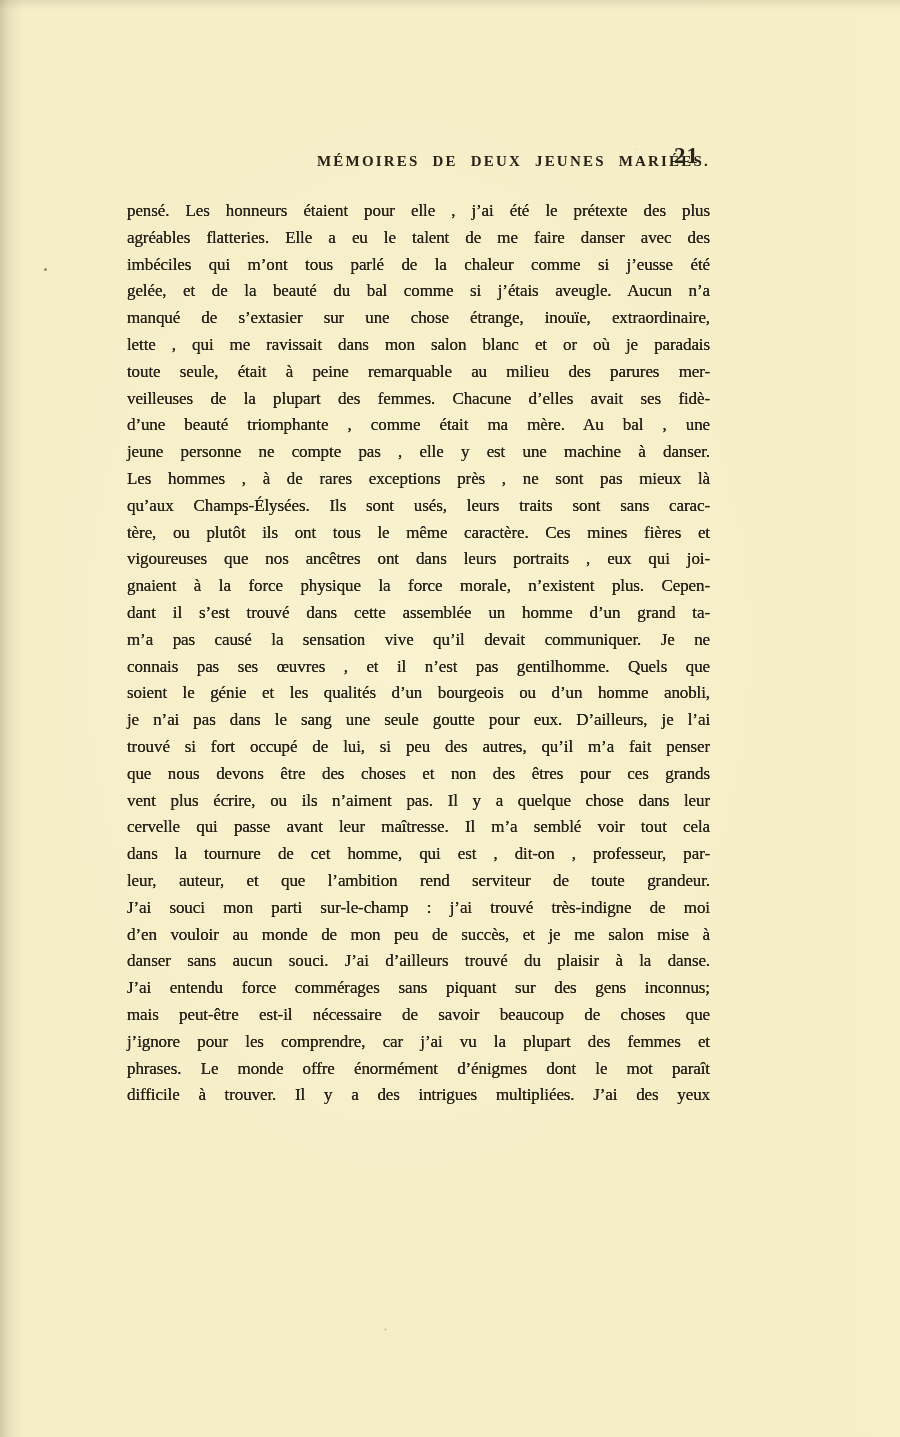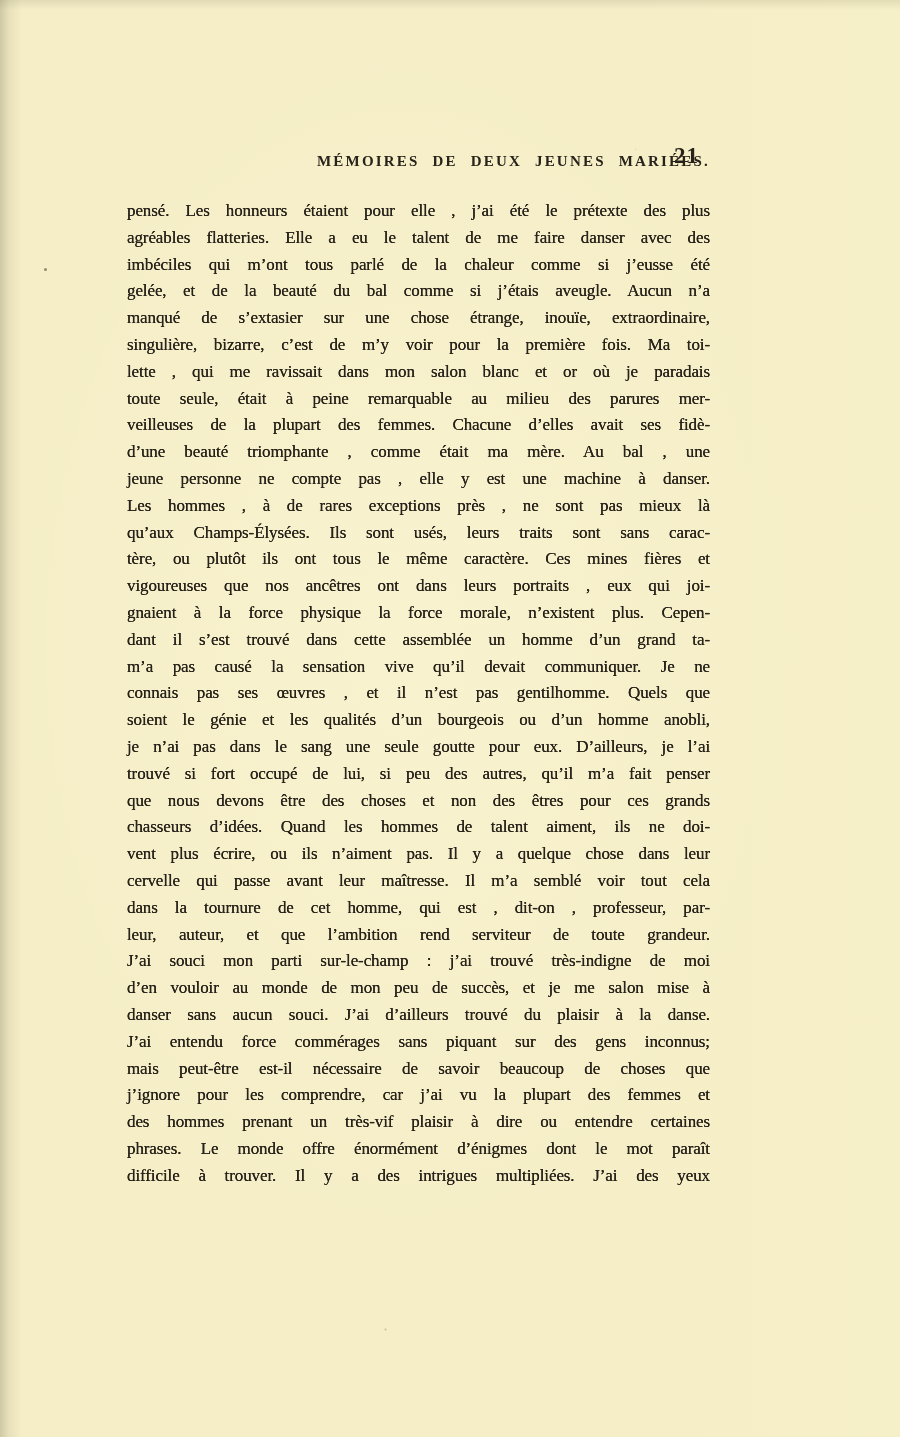--- a/index.html
+++ b/index.html
@@ -93,48 +93,45 @@
       <span class="running-head-title">MÉMOIRES DE DEUX JEUNES MARIÉES.</span>
       <span class="page-number">21</span>
     </div>
 
     <div class="body-text">
         <div class="body-line">pensé. Les honneurs étaient pour elle , j’ai été le prétexte des plus</div>
         <div class="body-line">agréables flatteries. Elle a eu le talent de me faire danser avec des</div>
         <div class="body-line">imbéciles qui m’ont tous parlé de la chaleur comme si j’eusse été</div>
         <div class="body-line">gelée, et de la beauté du bal comme si j’étais aveugle. Aucun n’a</div>
         <div class="body-line">manqué de s’extasier sur une chose étrange, inouïe, extraordinaire,</div>
-        <div class="body-line">singulière, bizarre, c’est de m’y voir pour la première fois. Ma toi-</div>
         <div class="body-line">lette , qui me ravissait dans mon salon blanc et or où je paradais</div>
         <div class="body-line">toute seule, était à peine remarquable au milieu des parures mer-</div>
         <div class="body-line">veilleuses de la plupart des femmes. Chacune d’elles avait ses fidè-</div>
         <div class="body-line">d’une beauté triomphante , comme était ma mère. Au bal , une</div>
         <div class="body-line">jeune personne ne compte pas , elle y est une machine à danser.</div>
         <div class="body-line">Les hommes , à de rares exceptions près , ne sont pas mieux là</div>
         <div class="body-line">qu’aux Champs-Élysées. Ils sont usés, leurs traits sont sans carac-</div>
         <div class="body-line">tère, ou plutôt ils ont tous le même caractère. Ces mines fières et</div>
         <div class="body-line">vigoureuses que nos ancêtres ont dans leurs portraits , eux qui joi-</div>
         <div class="body-line">gnaient à la force physique la force morale, n’existent plus. Cepen-</div>
         <div class="body-line">dant il s’est trouvé dans cette assemblée un homme d’un grand ta-</div>
         <div class="body-line">m’a pas causé la sensation vive qu’il devait communiquer. Je ne</div>
         <div class="body-line">connais pas ses œuvres , et il n’est pas gentilhomme. Quels que</div>
         <div class="body-line">soient le génie et les qualités d’un bourgeois ou d’un homme anobli,</div>
         <div class="body-line">je n’ai pas dans le sang une seule goutte pour eux. D’ailleurs, je l’ai</div>
         <div class="body-line">trouvé si fort occupé de lui, si peu des autres, qu’il m’a fait penser</div>
         <div class="body-line">que nous devons être des choses et non des êtres pour ces grands</div>
-        <div class="body-line">chasseurs d’idées. Quand les hommes de talent aiment, ils ne doi-</div>
         <div class="body-line">vent plus écrire, ou ils n’aiment pas. Il y a quelque chose dans leur</div>
         <div class="body-line">cervelle qui passe avant leur maîtresse. Il m’a semblé voir tout cela</div>
         <div class="body-line">dans la tournure de cet homme, qui est , dit-on , professeur, par-</div>
         <div class="body-line">leur, auteur, et que l’ambition rend serviteur de toute grandeur.</div>
         <div class="body-line">J’ai souci mon parti sur-le-champ : j’ai trouvé très-indigne de moi</div>
         <div class="body-line">d’en vouloir au monde de mon peu de succès, et je me salon mise à</div>
         <div class="body-line">danser sans aucun souci. J’ai d’ailleurs trouvé du plaisir à la danse.</div>
         <div class="body-line">J’ai entendu force commérages sans piquant sur des gens inconnus;</div>
         <div class="body-line">mais peut-être est-il nécessaire de savoir beaucoup de choses que</div>
         <div class="body-line">j’ignore pour les comprendre, car j’ai vu la plupart des femmes et</div>
-        <div class="body-line">des hommes prenant un très-vif plaisir à dire ou entendre certaines</div>
         <div class="body-line">phrases. Le monde offre énormément d’énigmes dont le mot paraît</div>
         <div class="body-line">difficile à trouver. Il y a des intrigues multipliées. J’ai des yeux</div>
       </div>
 
   </div>
 </div>
 
 </body></html>

